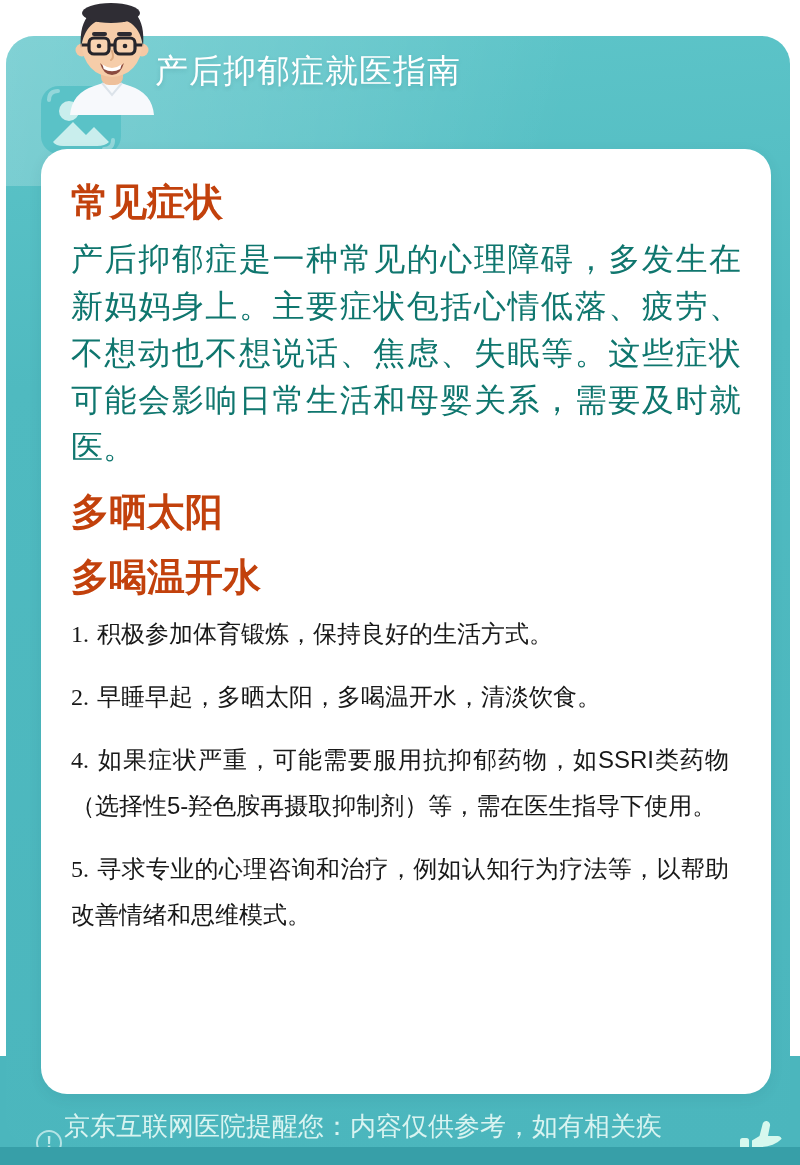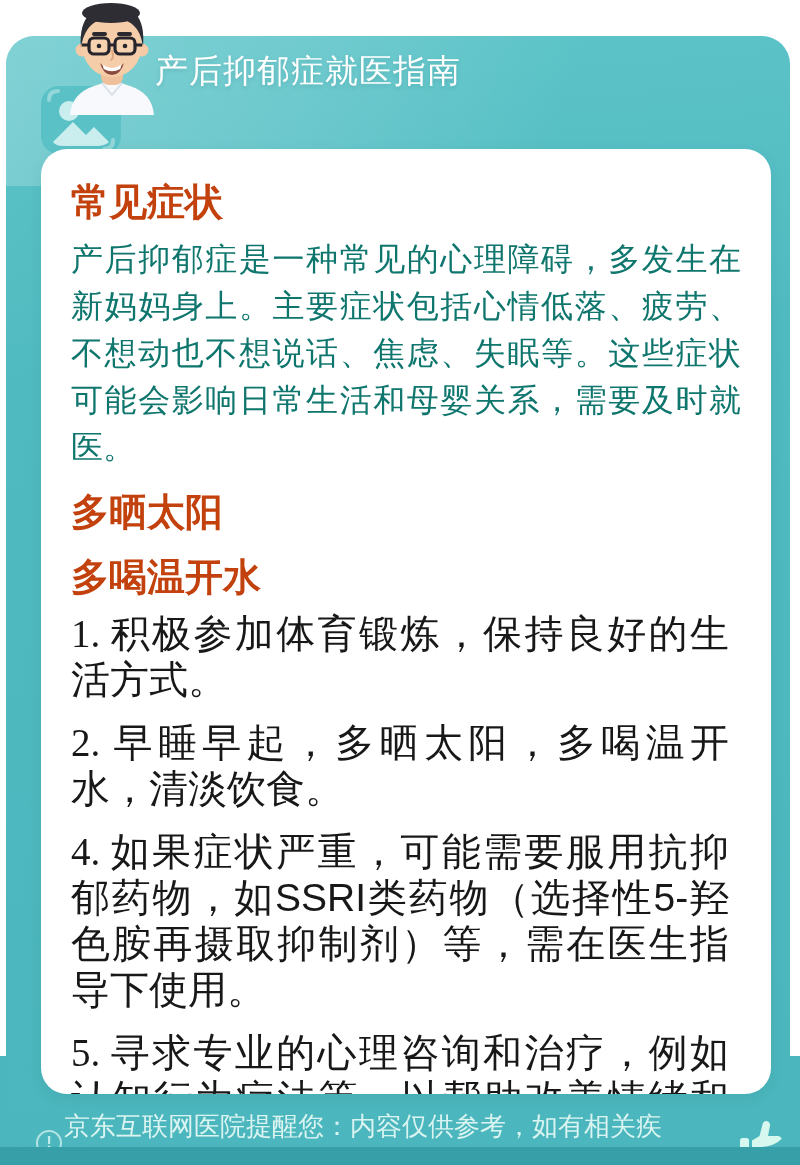--- a/index.html
+++ b/index.html
@@ -49,21 +49,21 @@
   }
   .card h2{
     font-size:38px;line-height:48px;font-weight:800;color:#c2410c;
     margin:17px 0 10px 0;
   }
   .card p{
     font-size:32px;line-height:47px;color:#0f766e;margin:0 0 16px 0;
     text-align:justify;
   }
   .card .li{
-    font-size:39px;line-height:46px;color:#181818;margin:0 12px 17px 0;
+    font-size:24px;line-height:46px;color:#181818;margin:0 12px 17px 0;
     text-align:justify;
   }
   .card .num{font-family:"Liberation Serif","DejaVu Serif",serif;margin-right:8px;}
   
   .footer{
     position:absolute;left:30px;top:1072px;width:740px;height:80px;
   }
   .info-icon{
     position:absolute;left:0px;top:22px;width:26px;height:26px;
     border:2px solid rgba(236,252,250,.65);border-radius:50%;

